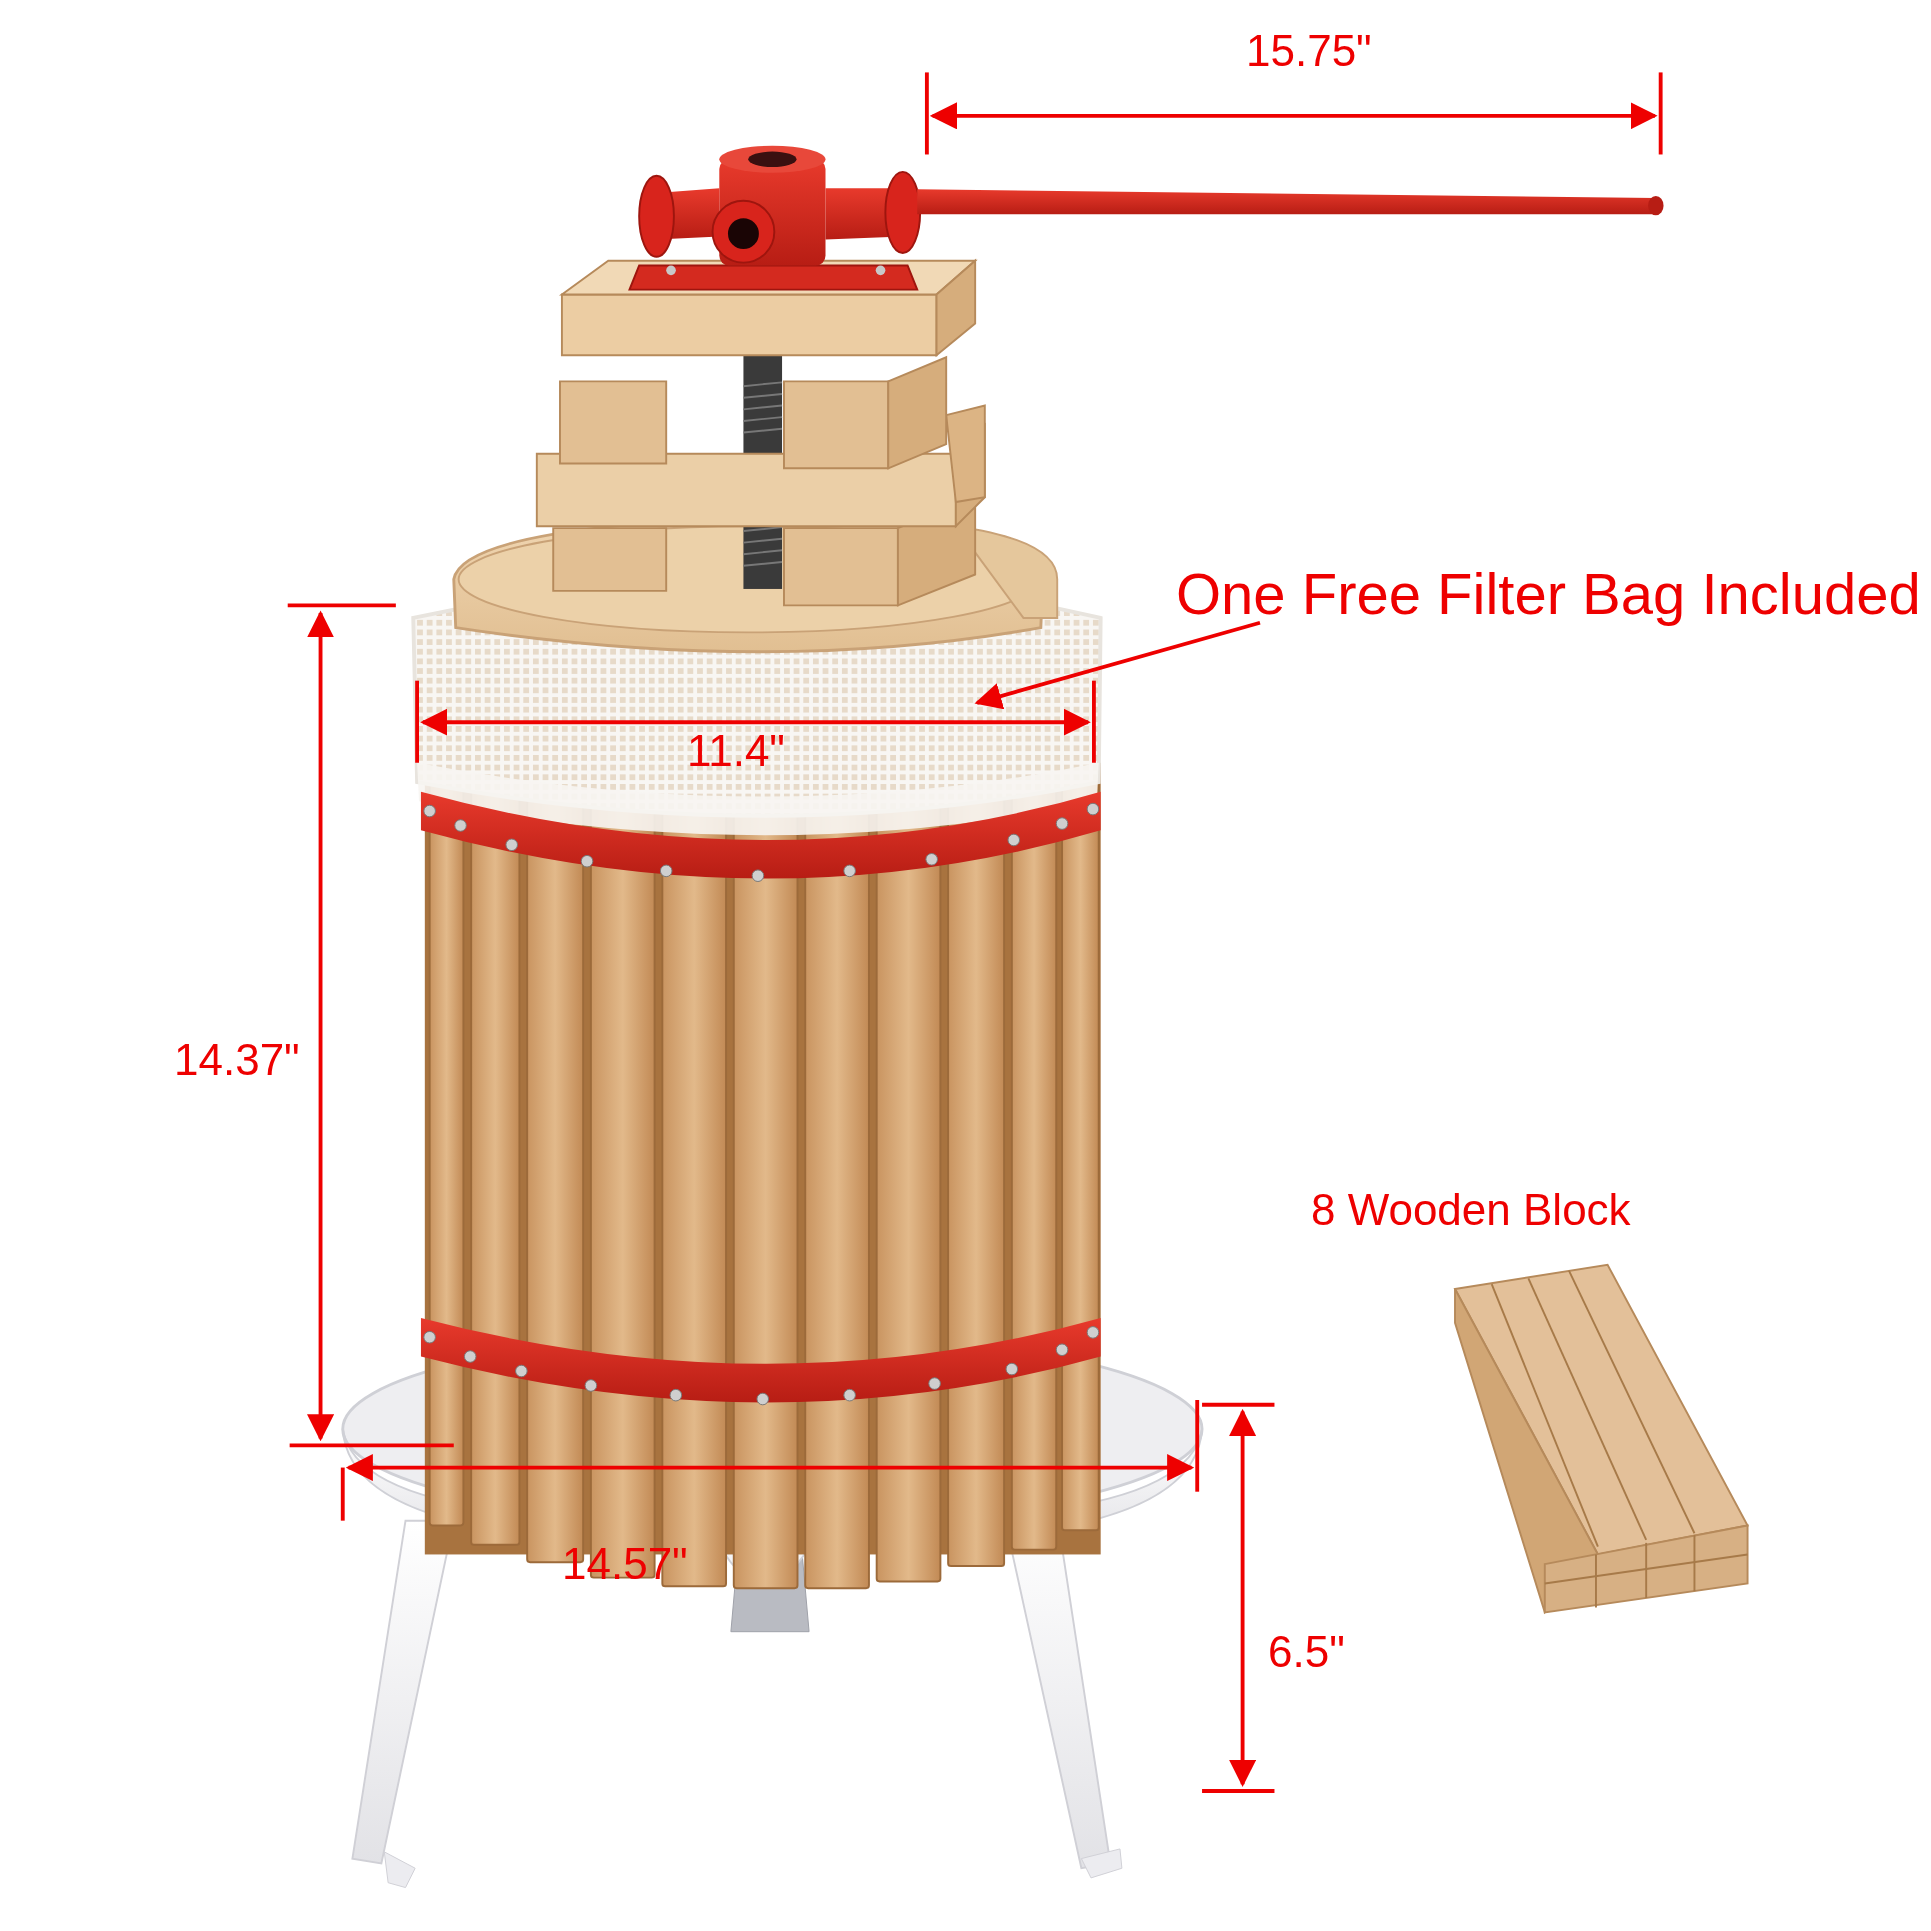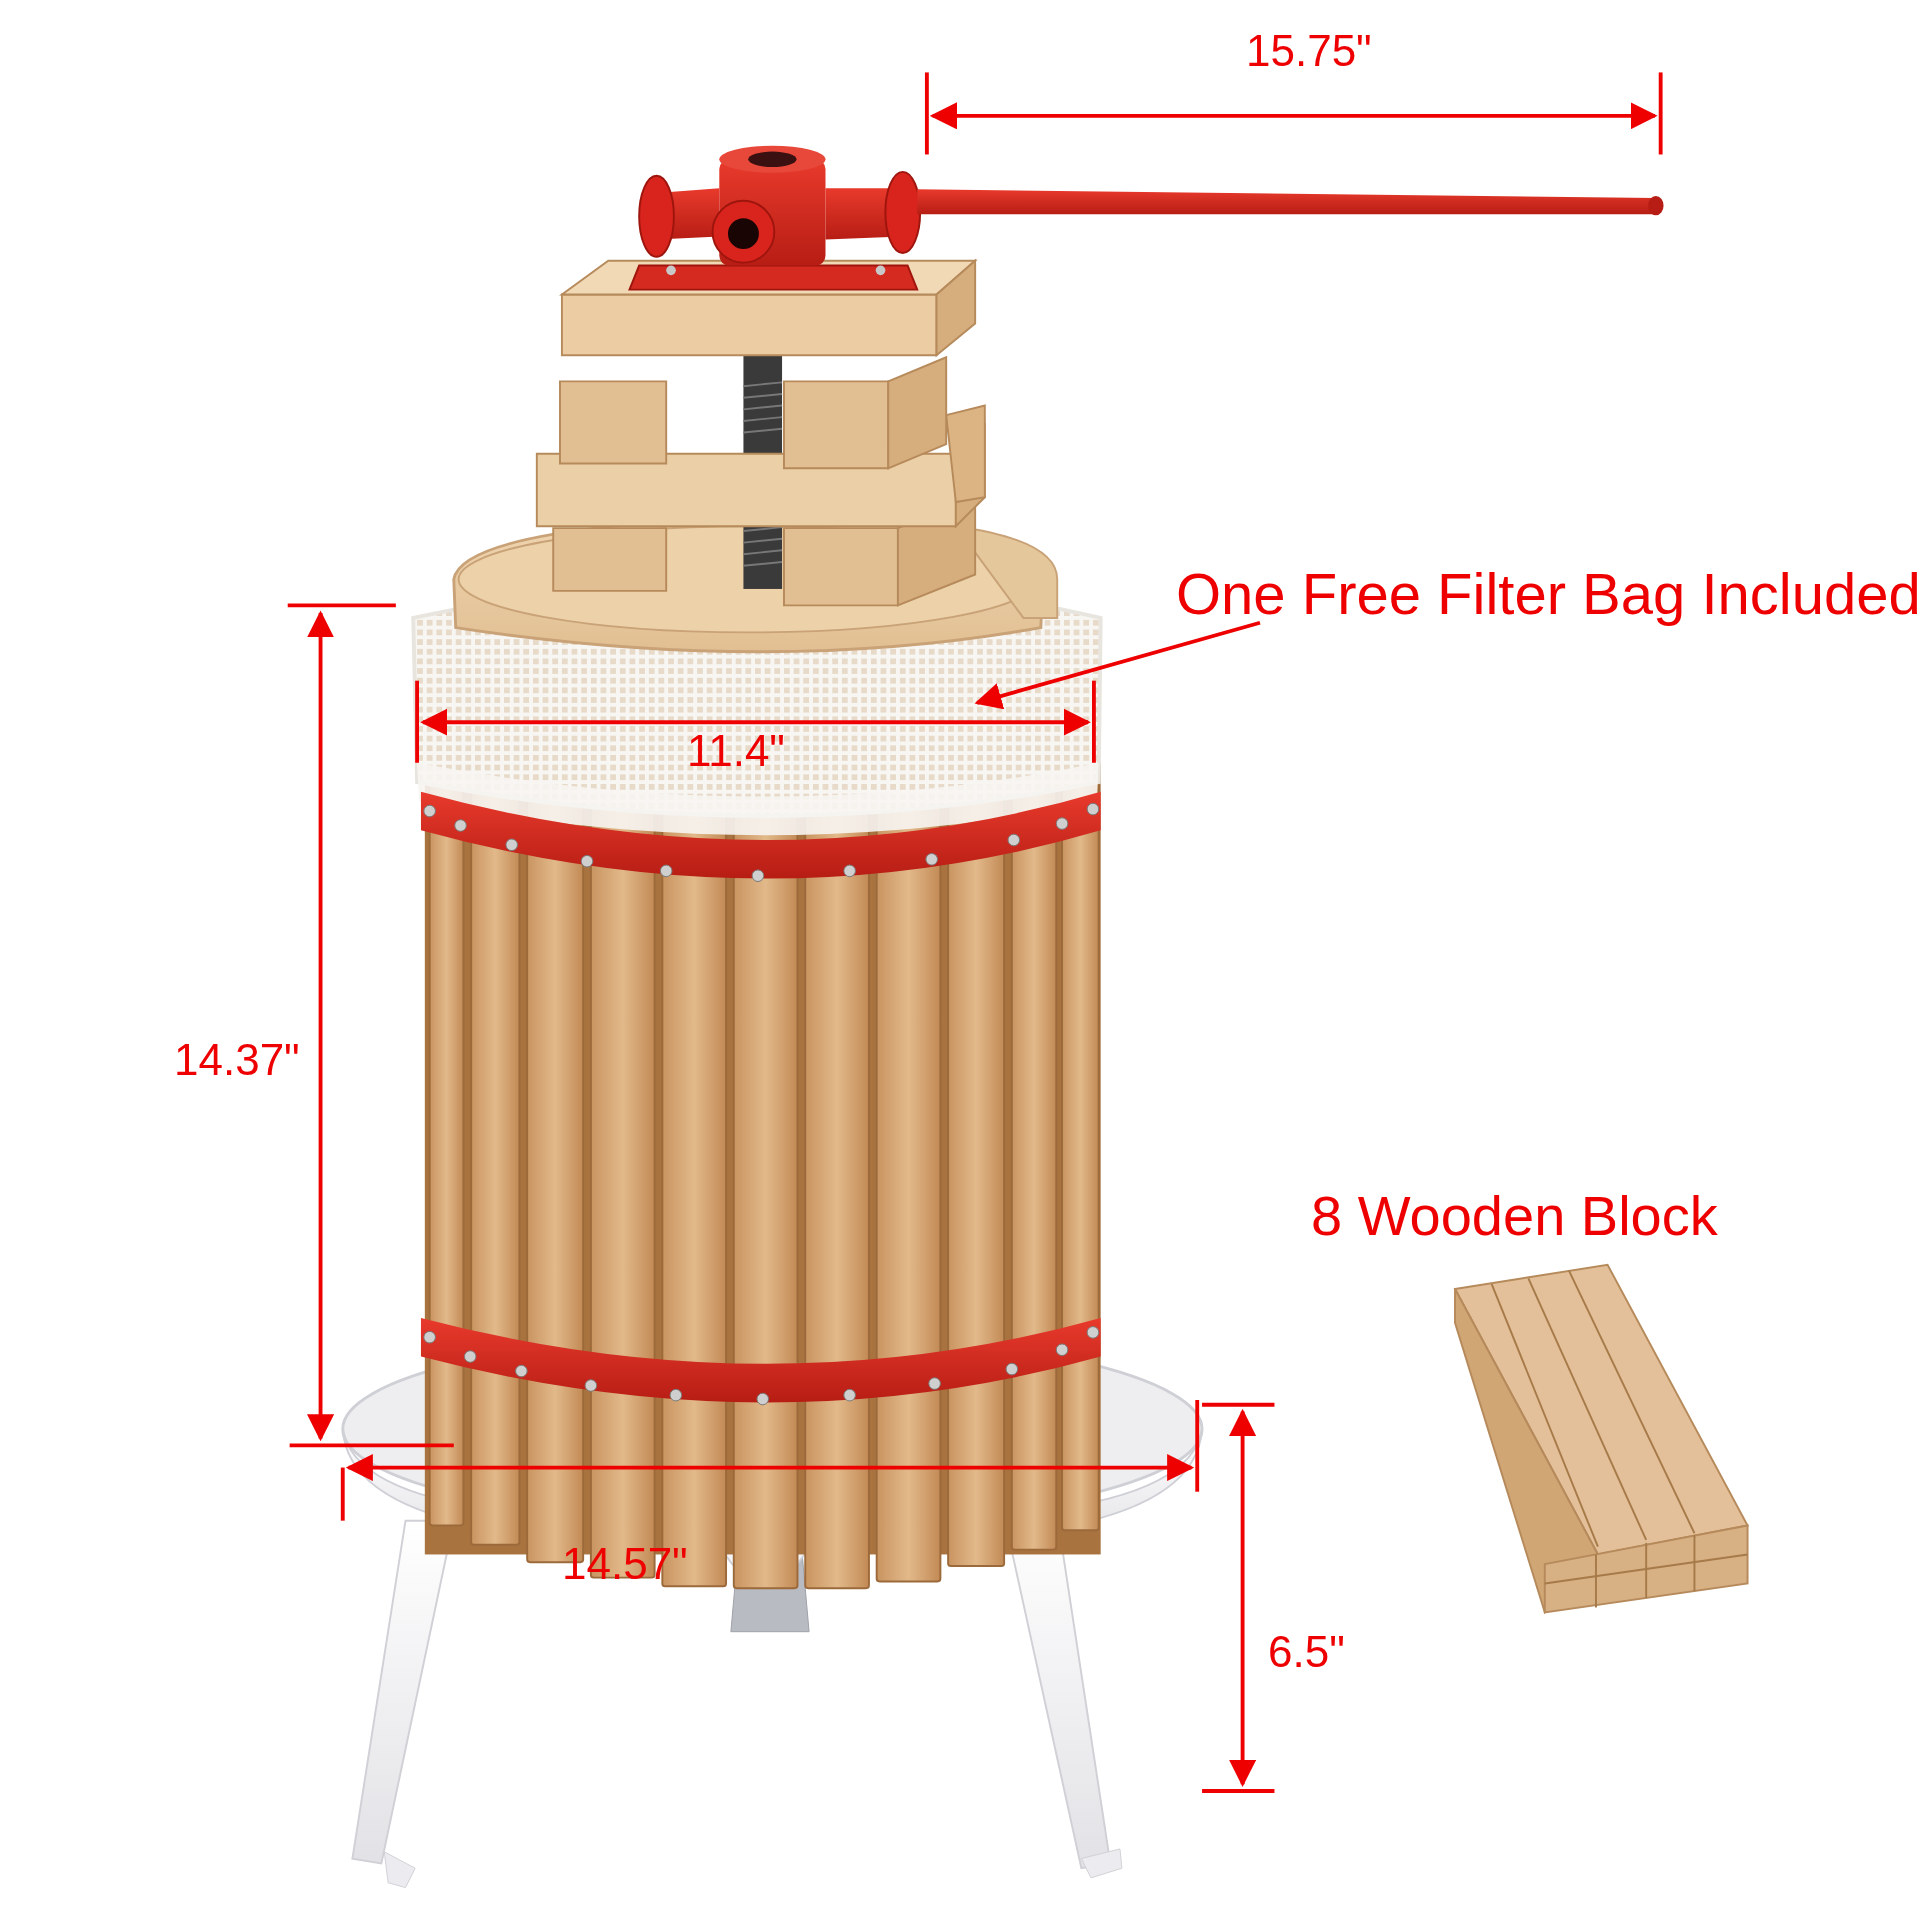--- a/index.html
+++ b/index.html
@@ -6,21 +6,21 @@
   body { width: 1931px; height: 1931px; position: relative; overflow: hidden;
          font-family: "Liberation Sans", sans-serif; }
   .stage { position: absolute; left: 0; top: 0; width: 1931px; height: 1931px; }
   svg.art { position: absolute; left: 0; top: 0; }
   .label { position: absolute; color: #ee0000; font-family: "Liberation Sans", sans-serif;
            white-space: nowrap; line-height: 1; }
   .lbl-handle { left: 1246px; top: 29px; font-size: 44px; }
   .lbl-bag { left: 1176px; top: 565px; font-size: 58px; }
   .lbl-diam { left: 687px; top: 729px; font-size: 44px; }
   .lbl-height { left: 174px; top: 1038px; font-size: 44px; }
-  .lbl-blocks { left: 1311px; top: 1188px; font-size: 56px; text-align: center; }
+  .lbl-blocks { left: 1311px; top: 1188px; font-size: 44px; text-align: center; }
   .lbl-base { left: 562px; top: 1542px; font-size: 44px; }
   .lbl-legs { left: 1268px; top: 1630px; font-size: 44px; }
 </style>
 </head>
 <body>
 
 <div class="stage">
 
   <svg class="art" width="1931" height="1931" viewBox="0 0 2000 2000">
     <defs>

